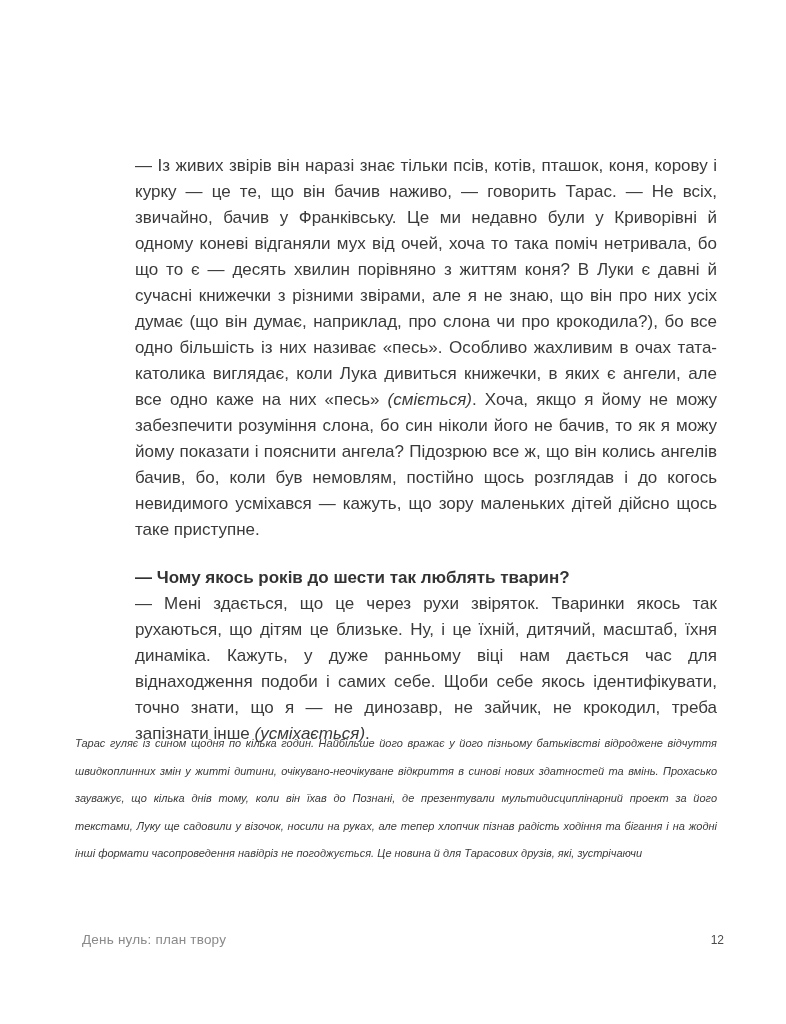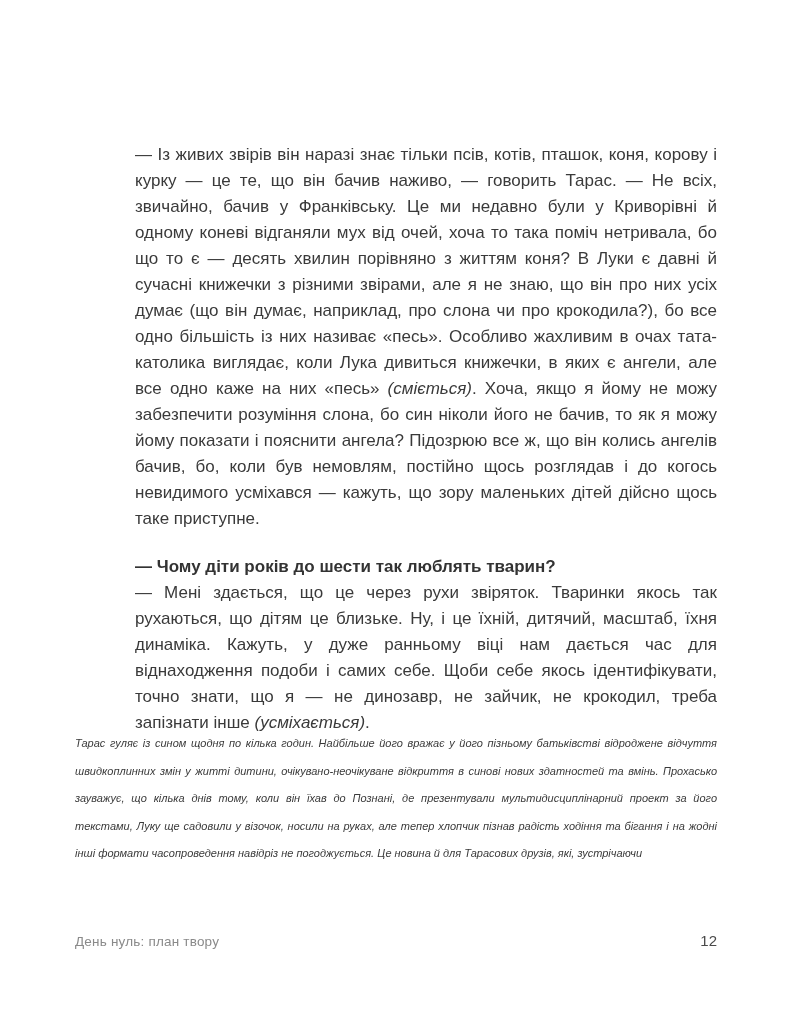--- a/index.html
+++ b/index.html
@@ -15,21 +15,21 @@
     position: relative;
     overflow: hidden;
   }
   .page {
     position: absolute;
     inset: 0;
     background: #ffffff;
   }
   .interview {
     position: absolute;
-    top: 142px;
+    top: 153px;
     left: 135px;
     width: 582px;
   }
   .interview p {
     margin: 0;
     font-size: 17px;
     line-height: 26px;
     text-align: justify;
     color: #3a3a3a;
   }
@@ -52,45 +52,45 @@
     margin: 0;
     font-size: 11px;
     line-height: 27.5px;
     font-style: italic;
     text-align: justify;
     color: #3a3a3a;
   }
   .footer {
     position: absolute;
     top: 932px;
-    left: 75px;
+    left: 82px;
     width: 642px;
     display: flex;
     justify-content: space-between;
     align-items: baseline;
   }
   .footer-left {
     font-size: 13.5px;
     color: #8a8a8a;
     letter-spacing: 0.2px;
   }
   .footer-right {
-    font-size: 15px;
+    font-size: 12px;
     color: #4a4a4a;
   }
 </style>
 </head>
 <body>
 
 <div class="page">
 
   <section class="interview">
     <p class="para"><span>— Із живих звірів він наразі знає тільки псів, котів, пташок, коня, корову і курку — це те, що він бачив наживо, — говорить Тарас. — Не всіх, звичайно, бачив у Франківську. Це ми недавно були у Криворівні й одному коневі відганяли мух від очей, хоча то така поміч нетривала, бо що то є — десять хвилин порівняно з життям коня? В Луки є давні й сучасні книжечки з різними звірами, але я не знаю, що він про них усіх думає (що він думає, наприклад, про слона чи про крокодила?), бо все одно більшість із них називає «песь». Особливо жахливим в очах тата-католика виглядає, коли Лука дивиться книжечки, в яких є ангели, але все одно каже на них «песь» </span><em class="it">(сміється)</em><span>. Хоча, якщо я йому не можу забезпечити розуміння слона, бо син ніколи його не бачив, то як я можу йому показати і пояснити ангела? Підозрюю все ж, що він колись ангелів бачив, бо, коли був немовлям, постійно щось розглядав і до когось невидимого усміхався — кажуть, що зору маленьких дітей дійсно щось таке приступне.</span></p>
 
-    <p class="para question">— Чому діти років до шести так люблять тварин?</p>
+    <p class="para question">— Чому якось років до шести так люблять тварин?</p>
 
     <p class="para"><span>— Мені здається, що це через рухи звіряток. Тваринки якось так рухаються, що дітям це близьке. Ну, і це їхній, дитячий, масштаб, їхня динаміка. Кажуть, у дуже ранньому віці нам дається час для віднаходження подоби і самих себе. Щоби себе якось ідентифікувати, точно знати, що я — не динозавр, не зайчик, не крокодил, треба запізнати інше </span><em class="it">(усміхається)</em><span>.</span></p>
   </section>
 
   <section class="narration">
     <p>Тарас гуляє із сином щодня по кілька годин. Найбільше його вражає у його пізньому батьківстві відроджене відчуття швидкоплинних змін у житті дитини, очікувано-неочікуване відкриття в синові нових здатностей та вмінь. Прохасько зауважує, що кілька днів тому, коли він їхав до Познані, де презентували мультидисциплінарний проект за його текстами, Луку ще садовили у візочок, носили на руках, але тепер хлопчик пізнав радість ходіння та бігання і на жодні інші формати часопроведення навідріз не погоджується. Це новина й для Тарасових друзів, які, зустрічаючи</p>
   </section>
 
   <footer class="footer">
     <span class="footer-left">День нуль: план твору</span>

